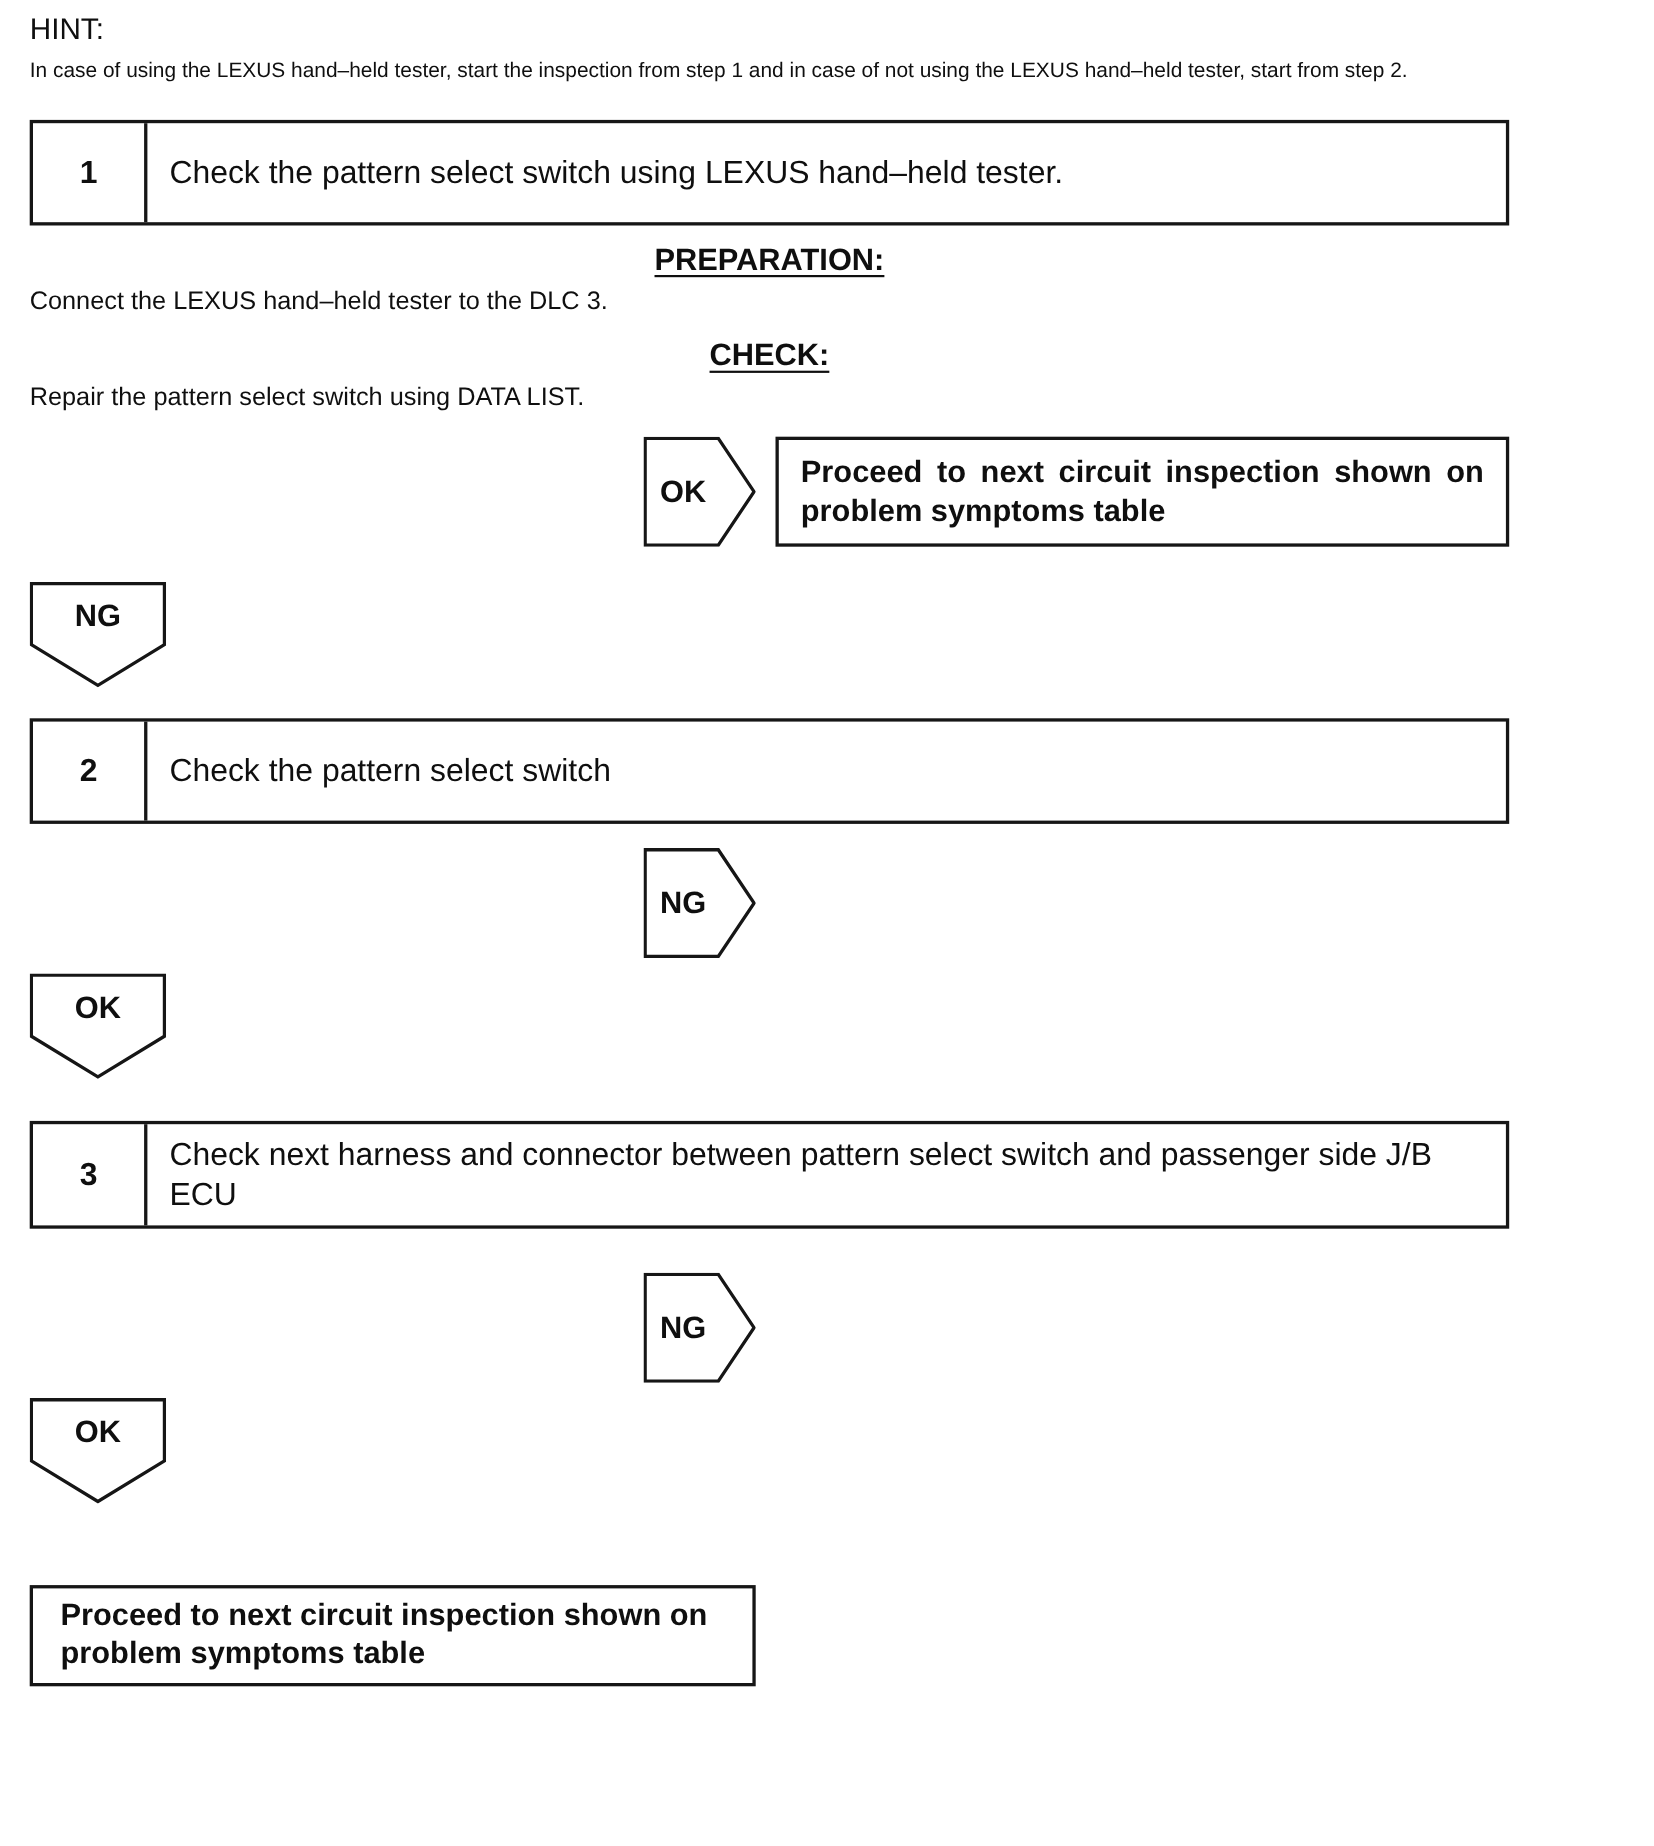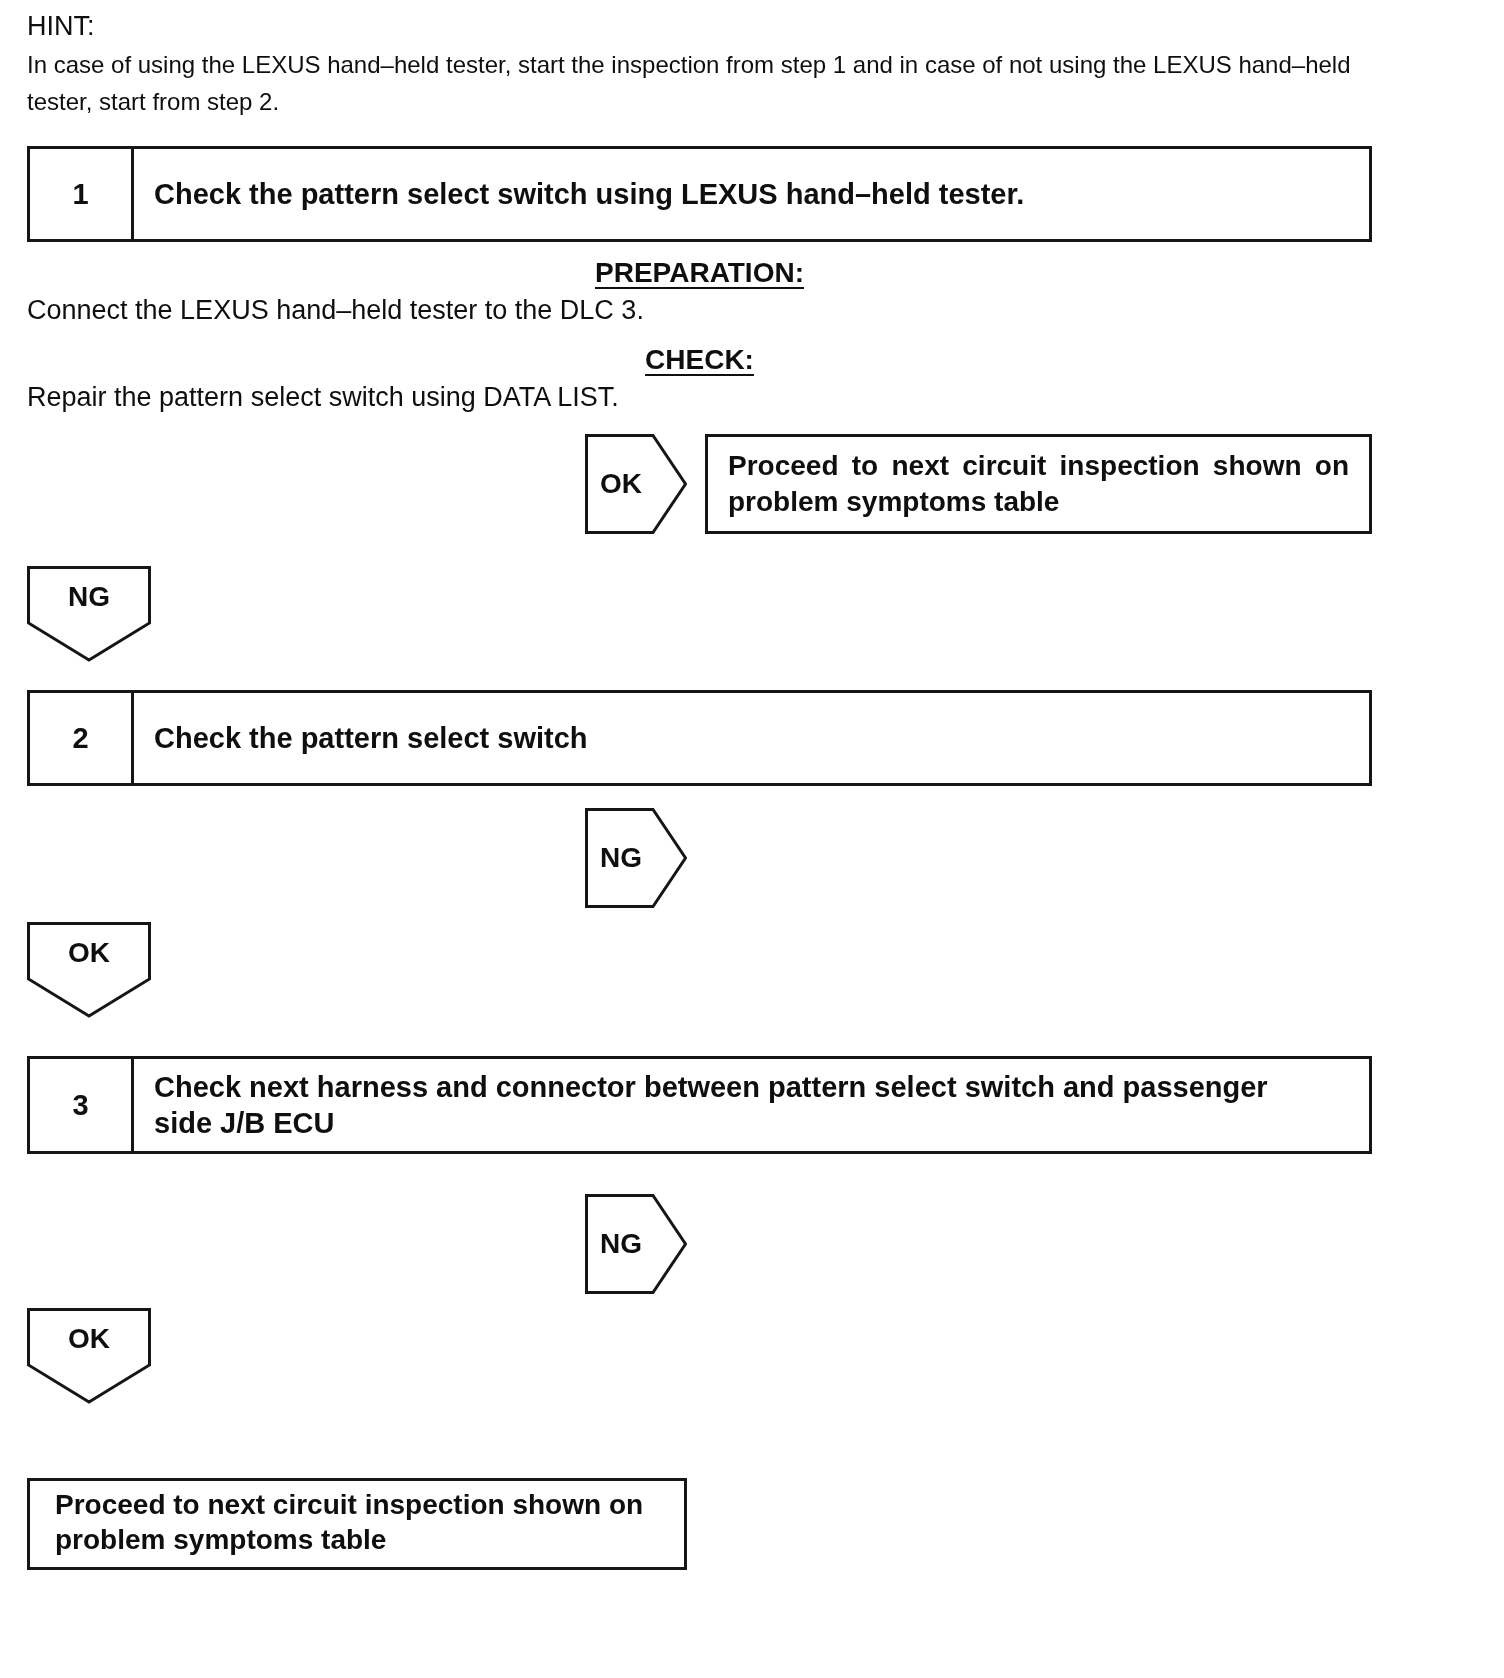--- a/index.html
+++ b/index.html
@@ -14,21 +14,21 @@
   .page {
     position: relative;
     width: 1504px;
     height: 1678px;
     padding: 10px 0 0 27px;
     background: #ffffff;
   }
   .content { width: 1345px; }
 
   .hint-label { font-size: 27px; line-height: 32px; }
-  .hint-text  { font-size: 24px; line-height: 37px; margin-top: 4px; width: 1352px; }
+  .hint-text  { font-size: 19px; line-height: 37px; margin-top: 4px; width: 1352px; }
 
   .step-box {
     display: flex;
     align-items: stretch;
     border: 3px solid #161616;
     min-height: 96px;
     margin-top: 26px;
     width: 1345px;
     background: #fff;
   }
@@ -41,34 +41,34 @@
     justify-content: center;
     font-size: 29px;
     font-weight: bold;
   }
   .step-title {
     flex: 1;
     display: flex;
     align-items: center;
     padding: 10px 60px 10px 20px;
     font-size: 29px;
-    font-weight: bold;
+    font-weight: normal;
     line-height: 36px;
   }
 
   .section-label {
     margin-top: 14px;
     font-size: 28px;
     font-weight: bold;
     line-height: 34px;
     text-decoration: underline;
     text-underline-offset: 5px;
     text-align: center;
   }
-  .section-text { margin-top: 4px; font-size: 27px; line-height: 33px; }
+  .section-text { margin-top: 4px; font-size: 23px; line-height: 33px; }
 
   .branch-row {
     display: flex;
     align-items: stretch;
     margin-left: 558px;
     width: 787px;
     height: 100px;
   }
   .m-t-20 { margin-top: 20px; }
   .m-t-22 { margin-top: 22px; }

